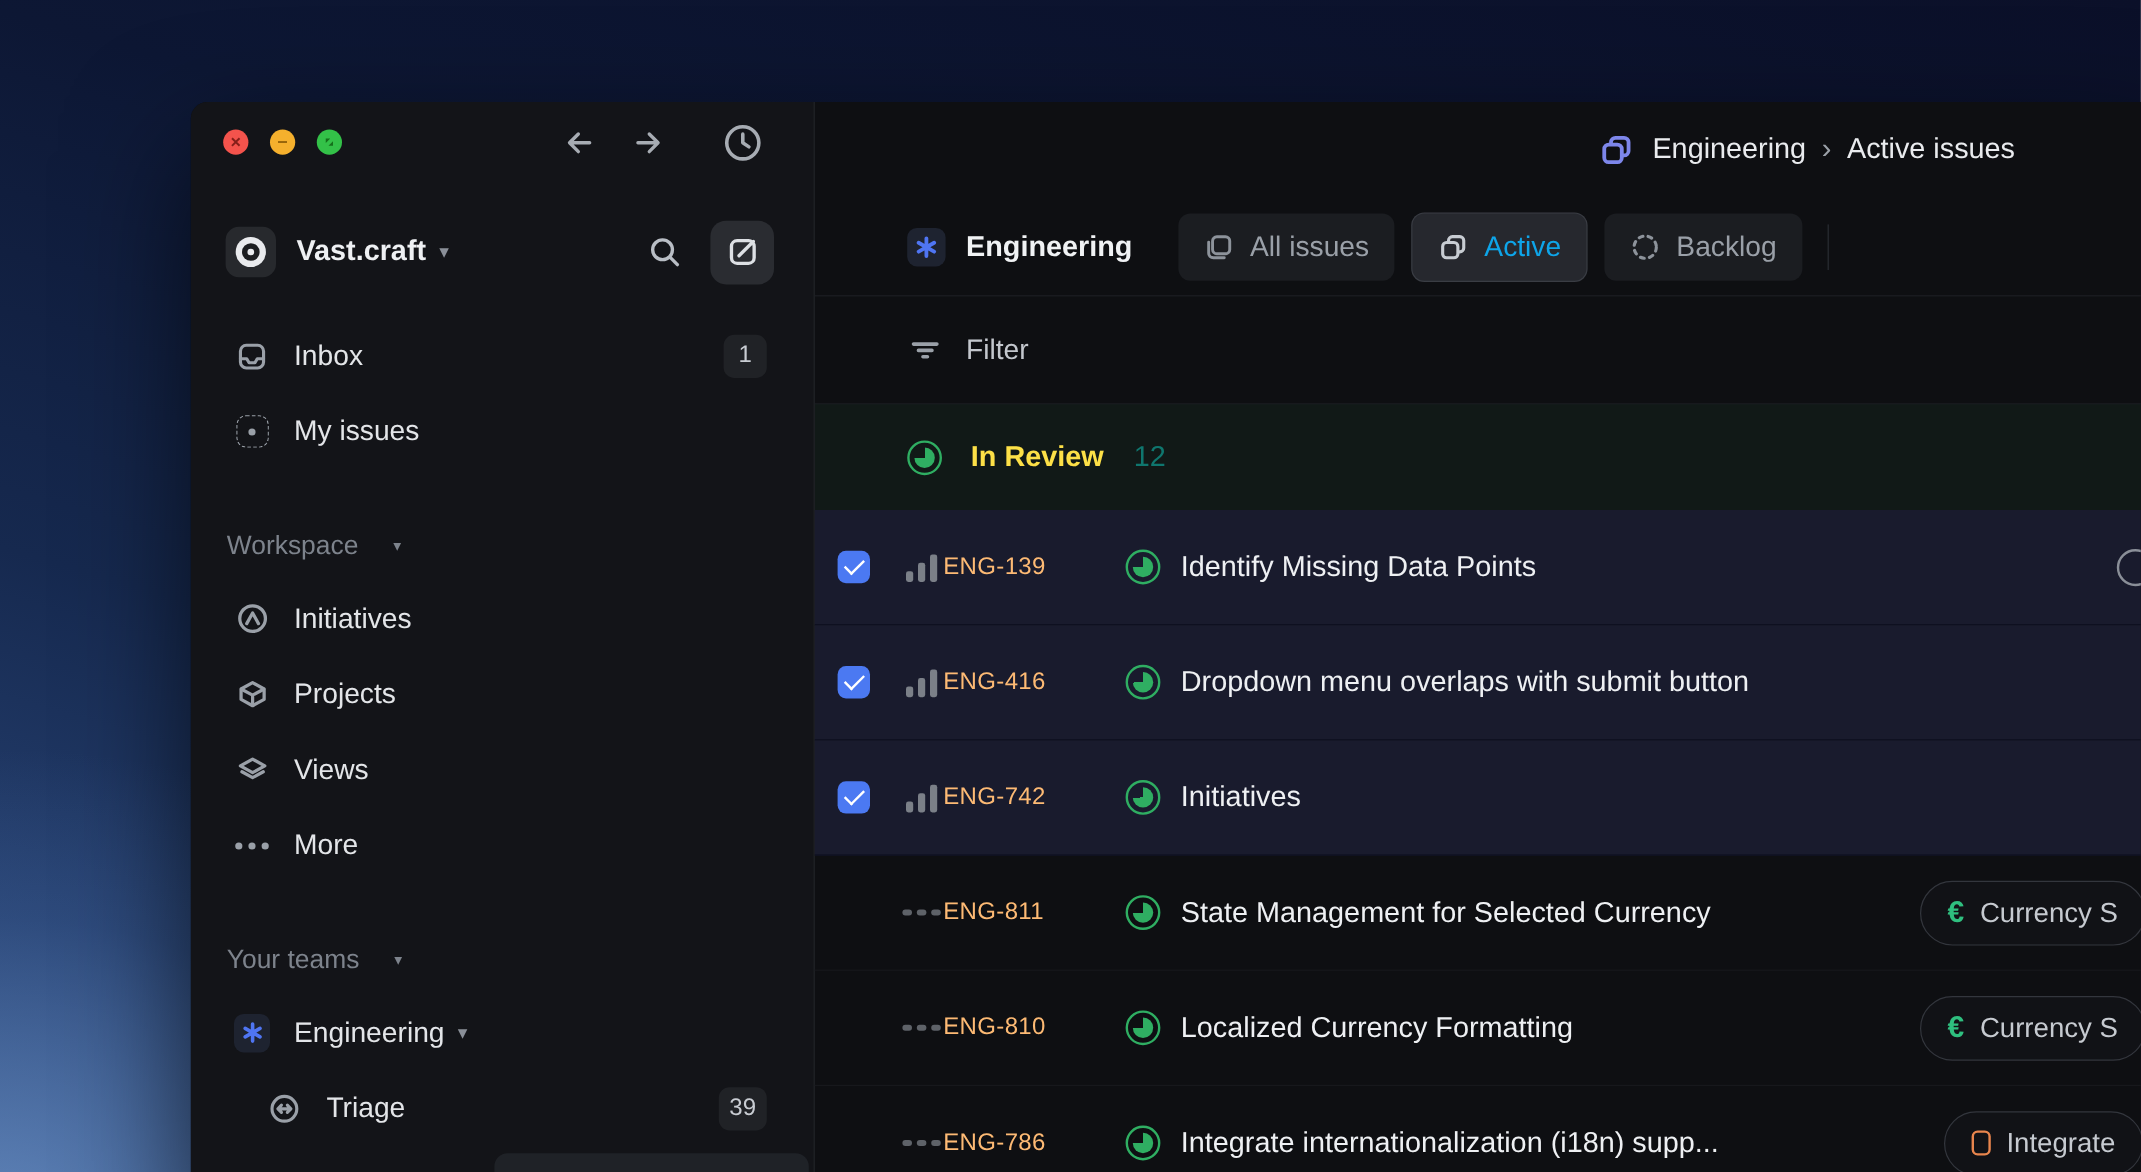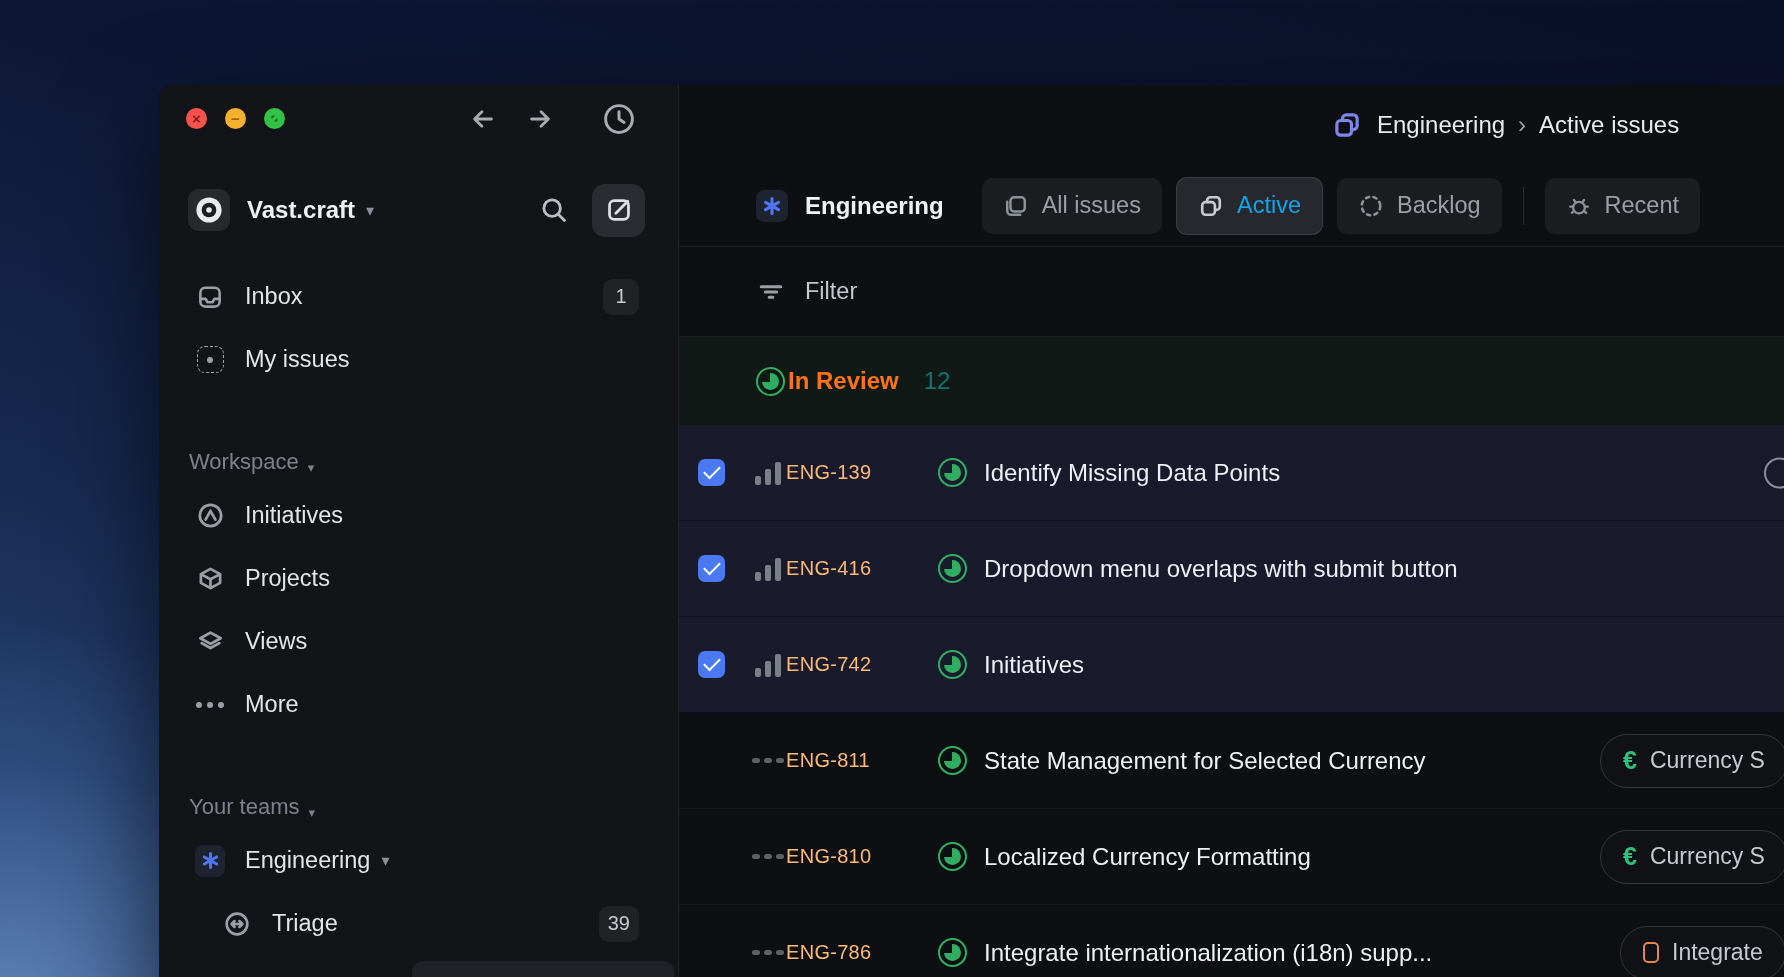--- a/index.html
+++ b/index.html
@@ -38,21 +38,21 @@
   .ws-name { margin-left:17px; font-size:24px; font-weight:700; color:#eef0f3; white-space:nowrap; }
   .caret { color:#8a8f98; font-size:16px; margin-left:11px; }
   .sb-header .spacer { flex:1; }
   .search-btn { width:36px; height:36px; display:flex; align-items:center; justify-content:center; color:#b9bec5; }
   .compose-btn { width:53px; height:53px; border-radius:13px; background:#2a2c31; display:flex; align-items:center; justify-content:center; margin-left:20px; color:#dde0e4; flex:0 0 auto; }
   .sb-nav { margin-top:32px; }
   .nav-item { height:63px; display:flex; align-items:center; padding-left:36px; position:relative; color:#e3e5e8; font-size:23.5px; font-weight:400; }
   .nav-item .ni-ic { width:30px; height:30px; color:#9aa0a8; display:flex; align-items:center; justify-content:center; flex:0 0 auto; }
   .ni-label { margin-left:20px; white-space:nowrap; }
   .badge { position:absolute; right:39px; top:50%; transform:translateY(-50%); min-width:36px; height:36px; padding:0 9px; border-radius:9px; background:#202226; color:#c8ccd2; font-size:20px; display:flex; align-items:center; justify-content:center; }
-  .section-label { margin-top:44px; height:40px; display:flex; align-items:flex-end; padding-left:30px; color:#7d838c; font-size:22px; font-weight:500; }
+  .section-label { margin-top:44px; height:40px; display:flex; align-items:center; padding-left:30px; color:#7d838c; font-size:22px; font-weight:500;gap:20px; }
   .section-label .caret { font-size:13px; margin-left:9px; color:#7d838c; }
   .group { margin-top:9px; }
   .dash-sq { width:27px; height:27px; border:1.8px dashed #9aa0a8; border-radius:8px; position:relative; }
   .dash-sq::after { content:""; position:absolute; left:50%; top:50%; width:6px; height:6px; margin:-3px 0 0 -3px; border-radius:50%; background:#9aa0a8; }
   .dots3 { display:flex; gap:5px; }
   .dots3 i { width:6px; height:6px; border-radius:50%; background:#9aa0a8; }
   .team-tile { width:32px; height:32px; border-radius:8px; background:#1e2330; display:flex; align-items:center; justify-content:center; color:#4f75f2; }
   .sub-item { padding-left:64px; }
   .sub-item .ni-ic { width:28px; height:28px; }
   .sub-item .ni-label { margin-left:21px; }
@@ -68,21 +68,21 @@
   .team-chip .tc-label { font-size:24px; font-weight:700; color:#f0f2f4; white-space:nowrap; }
   .tabs { display:flex; align-items:center; gap:15px; margin-left:38px; }
   .tab { height:56px; border-radius:10px; padding:0 21px; display:flex; align-items:center; gap:13px; background:#1b1d21; color:#9aa0a8; font-size:23.5px; font-weight:500; white-space:nowrap; flex:0 0 auto; }
   .tab.active { background:#26282e; color:#0ea5e9; box-shadow:0 0 0 1px #3a3d44; }
   .tab .t-ic { color:#8d939b; display:flex; }
   .tab.active .t-ic { color:#c7ccd2; }
   .tab-sep { width:1px; height:38px; background:#2a2d33; margin:0 6px; flex:0 0 auto; }
   .filter-row { height:90px; display:flex; align-items:center; padding-left:77px; border-bottom:1px solid #1b1d21; flex:0 0 auto; color:#9aa0a8; }
   .filter-label { margin-left:19px; font-size:23.5px; color:#c3c7cd; }
   .group-row { height:88px; display:flex; align-items:center; padding-left:77px; background:rgba(52,168,95,0.07); flex:0 0 auto; }
-  .group-label { margin-left:3px; font-size:24px; font-weight:600; color:#f97316; }
+  .group-label { margin-left:24px; font-size:24px; font-weight:600; color:#fde047; }
   .group-count { margin-left:25px; font-size:24px; color:#0f766e; }
   .st-review { width:29px; height:29px; border-radius:50%; border:2px solid #2fae62; position:relative; flex:0 0 auto; }
   .st-review::after { content:""; position:absolute; inset:4px; border-radius:50%; background:conic-gradient(#2fae62 0 268deg, transparent 268deg 360deg); }
   .rows { flex:1; min-height:0; }
   .row { height:96px; display:flex; align-items:center; position:relative; border-bottom:1px solid #17181c; }
   .row.selected { background:#191b2d; border-bottom-color:#0e1020; }
   .slot-check { width:27px; margin-left:19px; display:flex; flex:0 0 27px; }
   .checkbox { width:27px; height:27px; border-radius:7px; background:#4b79f2; position:relative; }
   .checkbox::after { content:""; position:absolute; left:6px; top:7px; width:14px; height:7px; border-left:2.6px solid #fff; border-bottom:2.6px solid #fff; transform:rotate(-45deg); }
   .slot-prio { width:30px; margin-left:28px; display:flex; justify-content:center; flex:0 0 30px; }
@@ -303,29 +303,20 @@
         </div>
         <div class="tab">
           <span class="t-ic">
             <svg width="26" height="26" viewBox="0 0 16 16" stroke="currentColor" fill="none" stroke-width="1.6" stroke-linecap="round">
                 <circle cx="8" cy="8" r="5.7" stroke-dasharray="2 2.7"></circle>
               </svg>
           </span>
           <span>Backlog</span>
         </div>
         <span class="tab-sep"></span>
-        <div class="tab">
-          <span class="t-ic">
-            <svg width="26" height="26" viewBox="0 0 16 16" stroke="currentColor" fill="none" stroke-width="1.4" stroke-linecap="round">
-                <circle cx="8" cy="9" r="3.6"></circle>
-                <path d="M6 5.9 L4.9 4.3 M10 5.9 L11.1 4.3 M4.4 8.4 H2.6 M11.6 8.4 H13.4 M5 11 L3.6 12.2 M11 11 L12.4 12.2"></path>
-              </svg>
-          </span>
-          <span>Recent</span>
-        </div>
       </div>
     </div>
 
     <div class="filter-row">
       <svg width="30" height="30" viewBox="0 0 16 16" stroke="currentColor" fill="none" stroke-width="1.6" stroke-linecap="round">
           <path d="M2.8 5.2 H13.2 M5 8 H11 M7 10.8 H9"></path>
         </svg>
       <span class="filter-label">Filter</span>
     </div>
 

